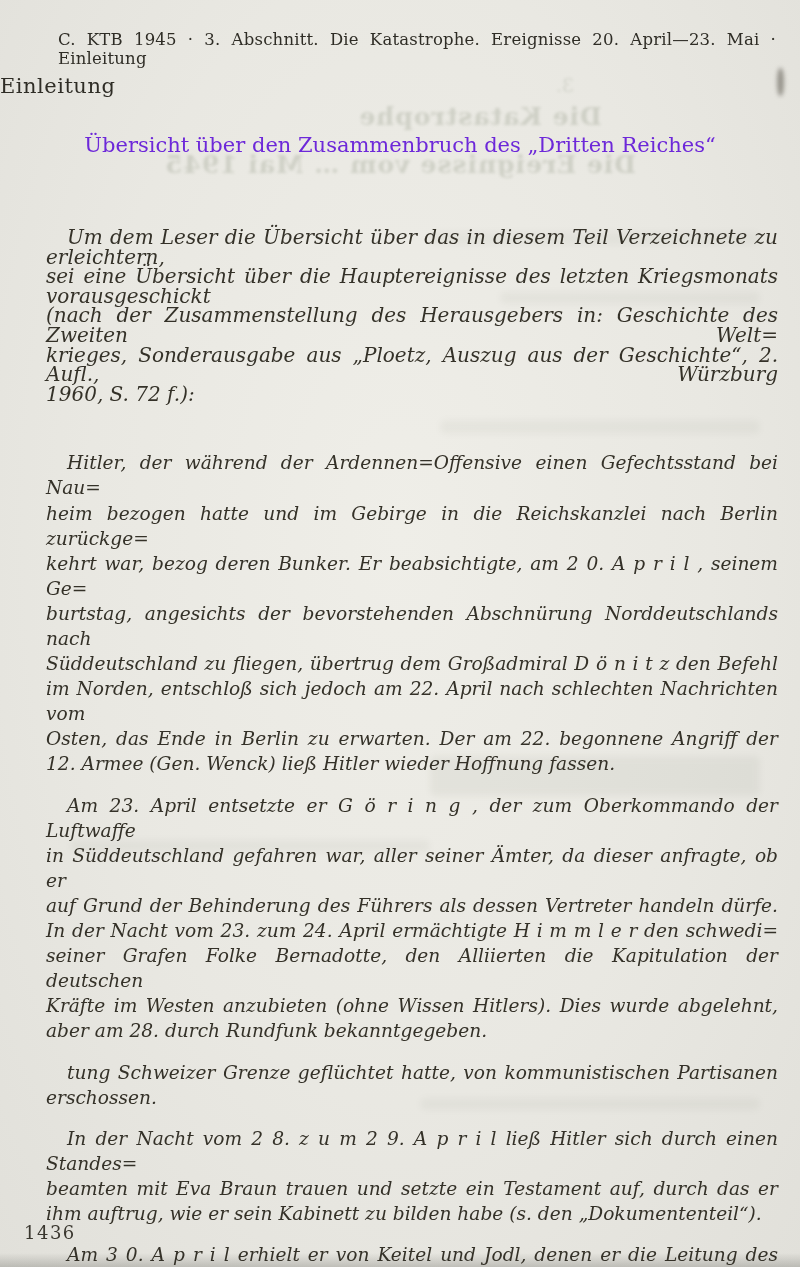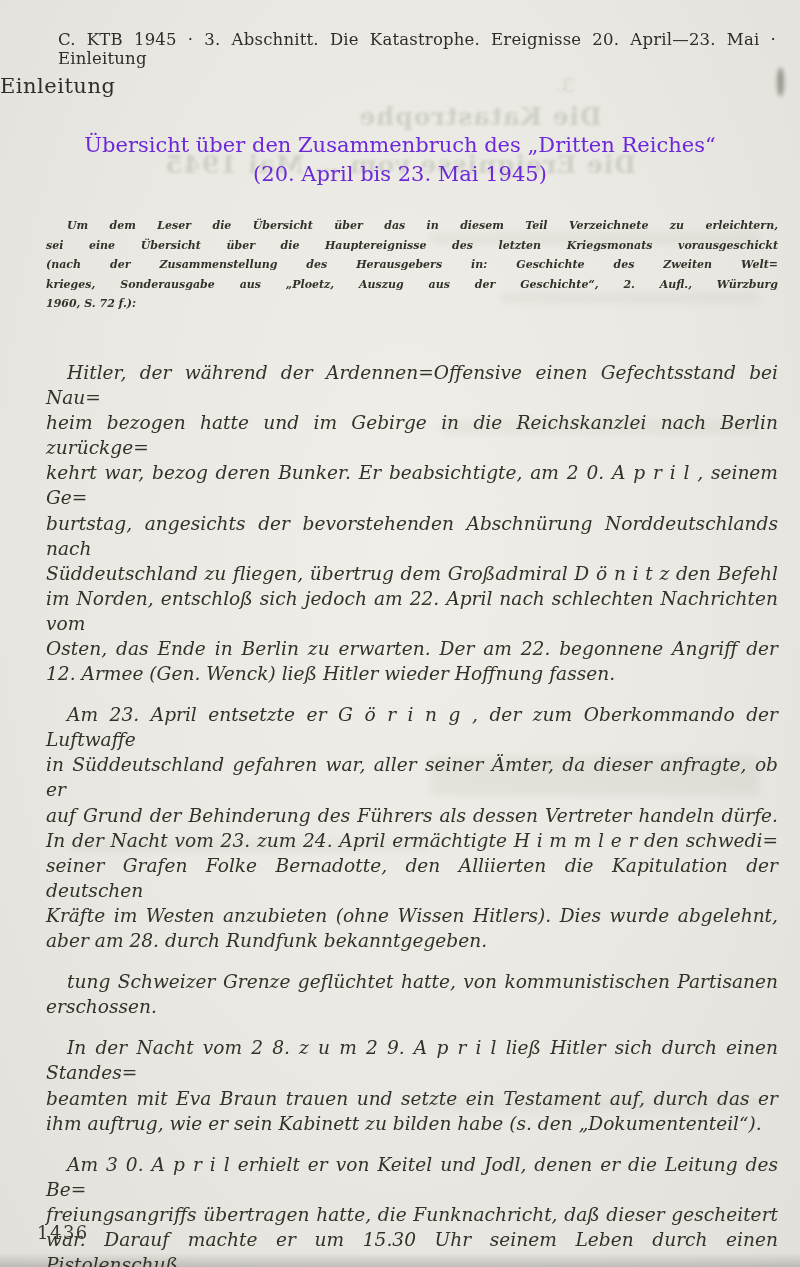--- a/index.html
+++ b/index.html
@@ -56,27 +56,27 @@
   .subtitle {
     position: absolute; top: 131px; left: 0; right: 0;
     text-align: center; font-size: 21px; line-height: 29px; color: #6d28d9;
   }
 
   .text-block {
     position: absolute; top: 216px; left: 46px; right: 22px;
   }
   .para { font-style: italic; }
   .para.normal { font-size: 18.6px; line-height: 25.1px; margin: 0 0 16px 0; }
-  .para.small  { font-size: 11px; line-height: 19.6px; margin: 0 0 46px 0; font-weight: bold; }
+  .para.small  { font-size: 20px; line-height: 19.6px; margin: 12px 0 46px 0; }
   .pline { text-align: justify; text-align-last: justify; }
   .para .pline:last-child { text-align-last: left; }
   .para .pline:first-child { text-indent: 21px; }
 
   .page-number {
-    position: absolute; left: 37px; top: 1222px;
+    position: absolute; left: 24px; top: 1222px;
     font-size: 18px; letter-spacing: 1.5px; color: #3a372f;
   }
 </style>
 </head>
 <body>
 
 <div class="scan-page">
 
   <div class="ghost ghost-1">3.</div>
   <div class="ghost ghost-2">Die Katastrophe</div>
@@ -90,21 +90,20 @@
   <div class="smudge sm6"></div>
 
   <div class="edge-smudge"></div>
   <div class="bottom-shade"></div>
 
   <div class="running-head">C. KTB 1945 · 3. Abschnitt. Die Katastrophe. Ereignisse 20. April—23. Mai · Einleitung</div>
 
   <div class="section-heading">Einleitung</div>
   <div class="subtitle">
     <div>Übersicht über den Zusammenbruch des „Dritten Reiches“</div>
-    <div>(20. April bis 23. Mai 1945)</div>
   </div>
 
   <main class="text-block">
     <div id="paragraphs">
         <div class="para small">
           <div class="pline">Um dem Leser die Übersicht über das in diesem Teil Verzeichnete zu erleichtern,</div>
           <div class="pline">sei eine Übersicht über die Hauptereignisse des letzten Kriegsmonats vorausgeschickt</div>
           <div class="pline">(nach der Zusammenstellung des Herausgebers in: Geschichte des Zweiten Welt=</div>
           <div class="pline">krieges, Sonderausgabe aus „Ploetz, Auszug aus der Geschichte“, 2. Aufl., Würzburg</div>
           <div class="pline">1960, S. 72 f.):</div>

